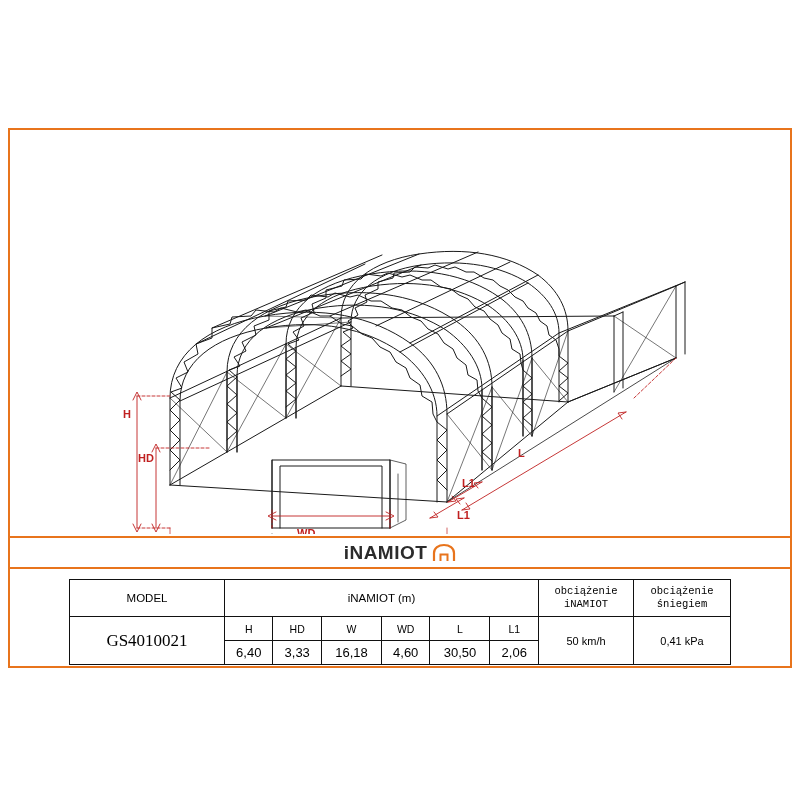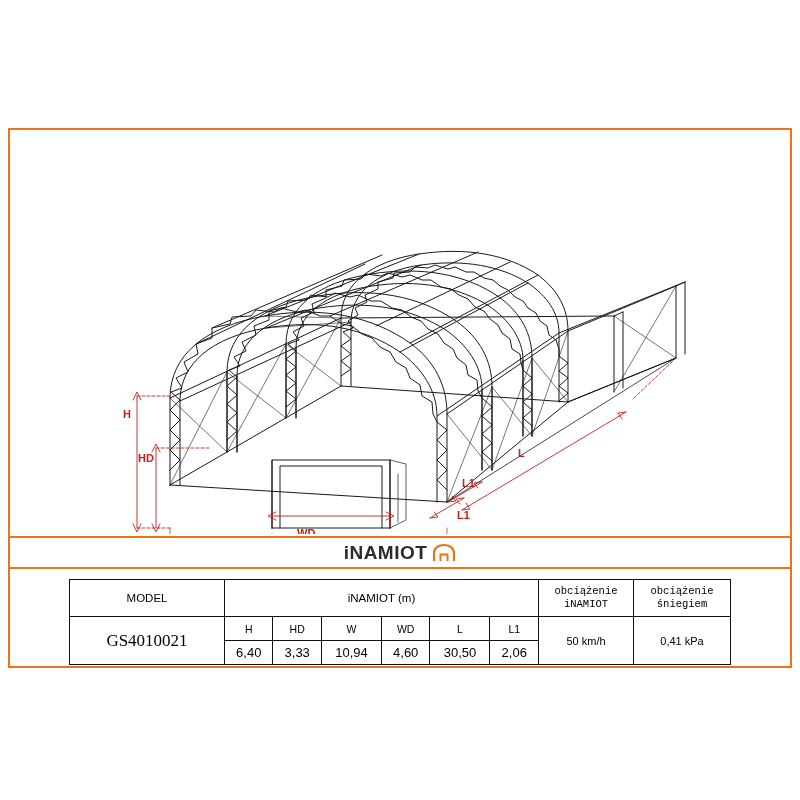--- a/index.html
+++ b/index.html
@@ -305,21 +305,21 @@
           <td class="sub-hdr">W</td>
           <td class="sub-hdr">WD</td>
           <td class="sub-hdr">L</td>
           <td class="sub-hdr">L1</td>
           <td rowspan="2">50 km/h</td>
           <td rowspan="2">0,41 kPa</td>
         </tr>
         <tr>
           <td class="val">6,40</td>
           <td class="val">3,33</td>
-          <td class="val">10,94</td>
+          <td class="val">16,18</td>
           <td class="val">4,60</td>
           <td class="val">30,50</td>
           <td class="val">2,06</td>
         </tr>
       </tbody>
     </table>
   </div>
 
 </div>
 

